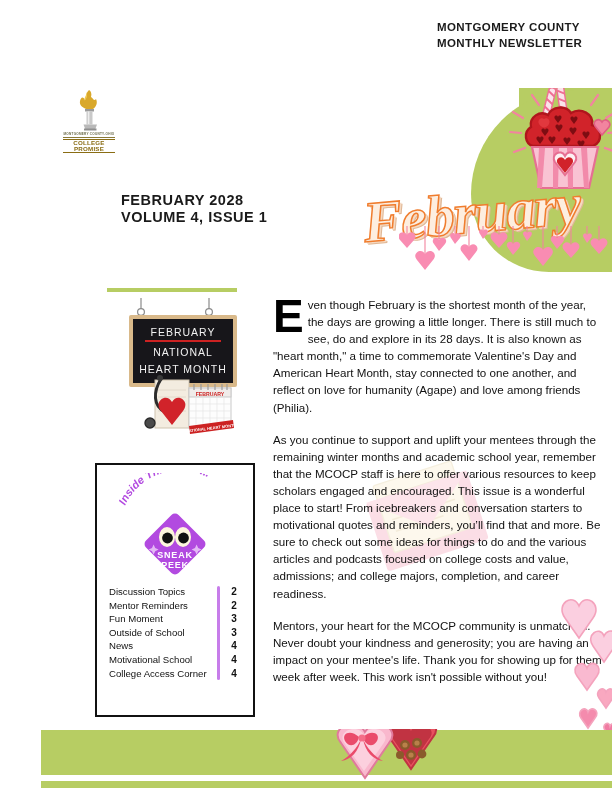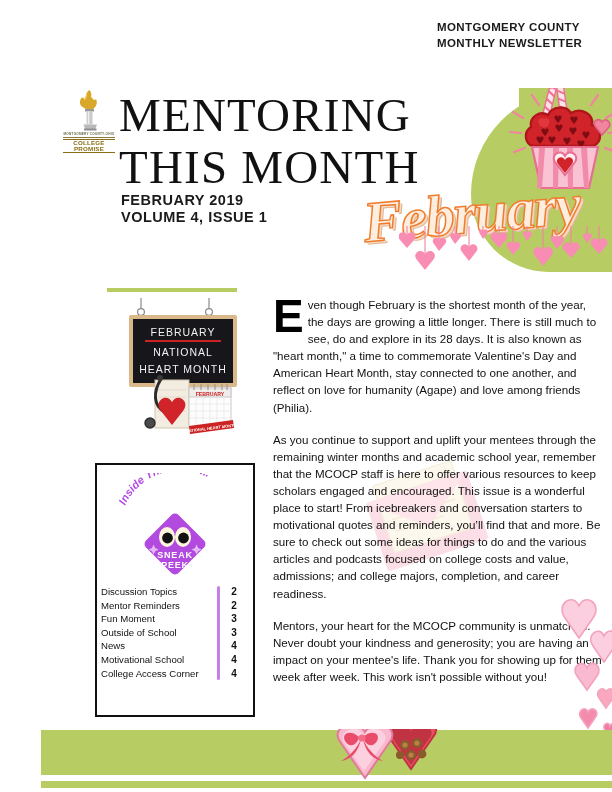--- a/index.html
+++ b/index.html
@@ -90,21 +90,21 @@
   
   .issue-box {
     position:absolute; left:68px; top:463px; width:160px; height:254px;
     border:2px solid #111; background:#fff;
   }
   .arc-title { position:absolute; left:22px; top:8px; width:120px; height:40px; }
   .diamond-badge {
     position:absolute; left:50%; top:42px; transform:translateX(-50%);
     width:74px; height:74px;
   }
-  .toc { position:absolute; left:4px; top:120px; right:8px; }
+  .toc { position:absolute; left:12px; top:120px; right:8px; }
   .toc-row {
     display:flex; align-items:center;
     font-size:9.6px; color:#111; line-height:13.6px;
   }
   .toc-label { flex:1; white-space:nowrap; }
   .toc-num {
     width:22px; text-align:center; font-weight:700; font-size:10px;
   }
   .toc-divider {
     position:absolute; left:120px; top:121px; width:3px; height:94px;
@@ -162,27 +162,23 @@
       <rect x="24.8" y="23.5" width="1.6" height="13" fill="#eee"></rect>
       <path d="M20.5 36.5 L34 36.5 L32.3 41 L22.2 41 Z" fill="#b9b9b9"></path>
       <rect x="21" y="40.5" width="12.5" height="2" fill="#8f8f8f"></rect>
     </svg>
     <div class="logo-words">
       <span class="l1">MONTGOMERY COUNTY-OHIO</span>
       <span class="l2">COLLEGE PROMISE</span>
     </div>
   </div>
 
-  <div class="masthead">
-    <span>MENTORING</span>
-    <span class="l2">THIS MONTH</span>
-  </div>
 
   <div class="issueline">
-    <div>FEBRUARY 2019</div>
+    <div>FEBRUARY 2028</div>
     <div>VOLUME 4, ISSUE 1</div>
   </div>
 
   <div class="blob2"></div>
   <div class="blob"></div>
 
   <svg class="cupcake" viewBox="0 0 112 105">
     <g stroke="#f2849f" stroke-width="2.2" stroke-linecap="round">
       <line x1="14" y1="30" x2="4" y2="24"></line>
       <line x1="12" y1="45" x2="1" y2="44"></line>

